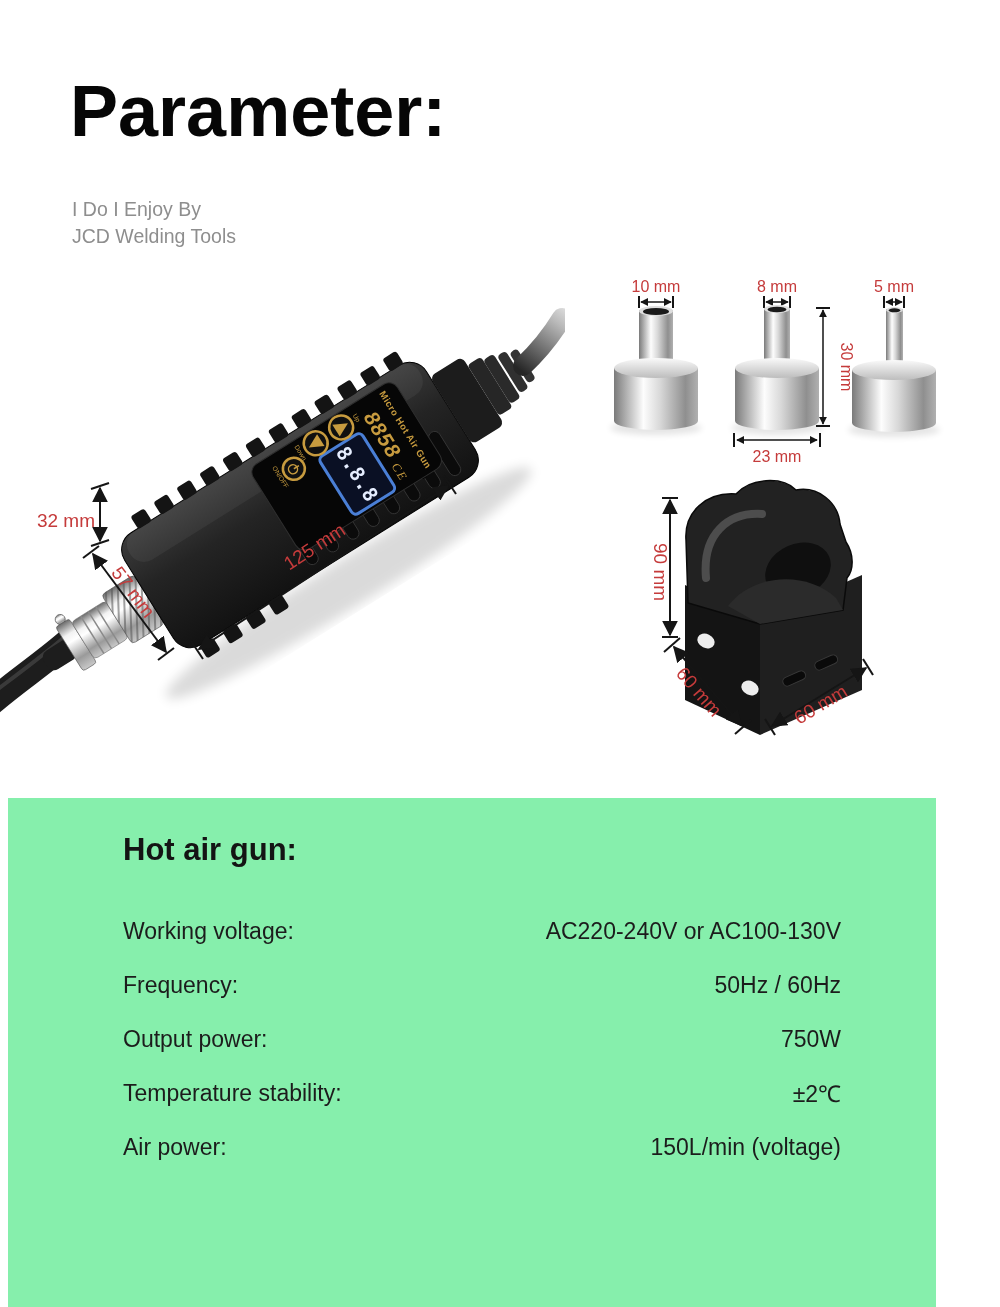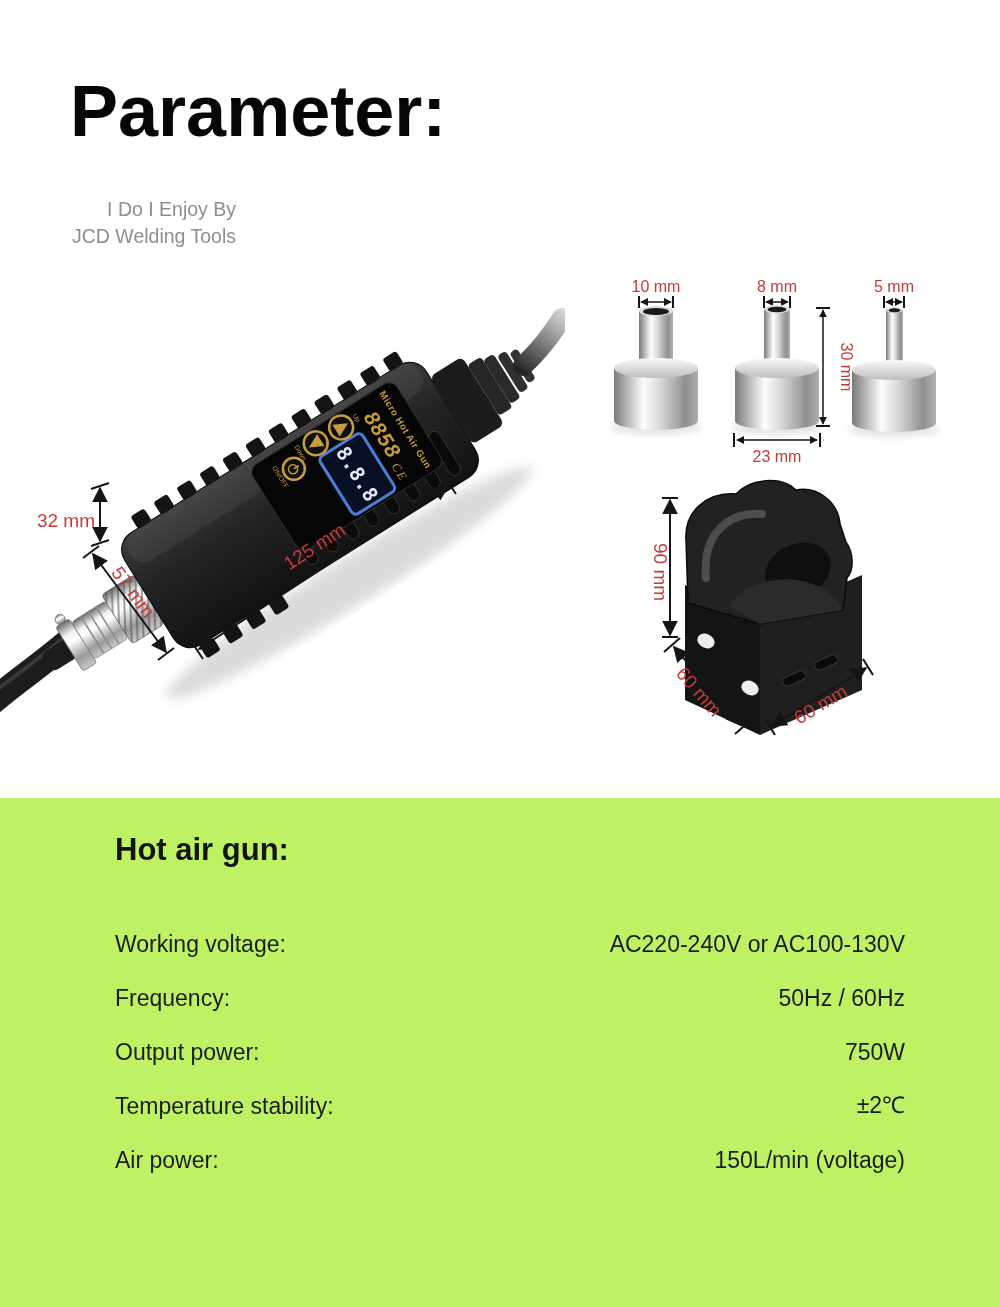--- a/index.html
+++ b/index.html
@@ -1,32 +1,32 @@
 <!DOCTYPE html>
 <html><head>
 <meta charset="utf-8">
 <style>
   html,body{margin:0;padding:0;background:#ffffff;}
   .page{position:relative;width:1000px;height:1307px;background:#ffffff;overflow:hidden;
         font-family:"Liberation Sans",sans-serif;}
   .page-title{position:absolute;left:70px;top:70px;margin:0;font-size:72px;font-weight:700;
         color:#060606;letter-spacing:0;}
   .subtitle{position:absolute;left:72px;top:196px;margin:0;font-size:19.5px;line-height:27px;
-        color:#8e8e8e;text-align:right;}
+        color:#8e8e8e;}
   .figure{position:absolute;}
   .dim-label{fill:#c53b3b;font-size:19px;font-family:"Liberation Sans",sans-serif;}
   .dim-label-s{fill:#c53b3b;font-size:16px;font-family:"Liberation Sans",sans-serif;}
   .dimline{stroke:#151515;stroke-width:2;fill:none;}
   .dimline-s{stroke:#151515;stroke-width:1.5;fill:none;}
   .tick{stroke:#151515;stroke-width:2;}
   .gold{fill:#c79b3f;}
-  .specs{position:absolute;left:0;top:798px;width:1000px;height:509px;background:#bef264;}
+  .specs{position:absolute;left:8px;top:798px;width:928px;height:509px;background:#86efac;}
   .specs h2{position:absolute;left:115px;top:34px;margin:0;font-size:31px;font-weight:700;color:#141414;}
   .spec-rows{position:absolute;left:115px;right:95px;top:106px;}
-  .spec-row{height:54px;display:flex;justify-content:space-between;align-items:flex-end;
+  .spec-row{height:54px;display:flex;justify-content:space-between;align-items:center;
         font-size:23px;color:#1c1c1c;}
   .spec-row .v{text-align:right;margin-left:23px;}
 </style>
 </head>
 <body>
 
 <div class="page">
 
   <h1 class="page-title">Parameter:</h1>
   <p class="subtitle"><span>I Do I Enjoy By</span><br><span>JCD Welding Tools</span></p>

